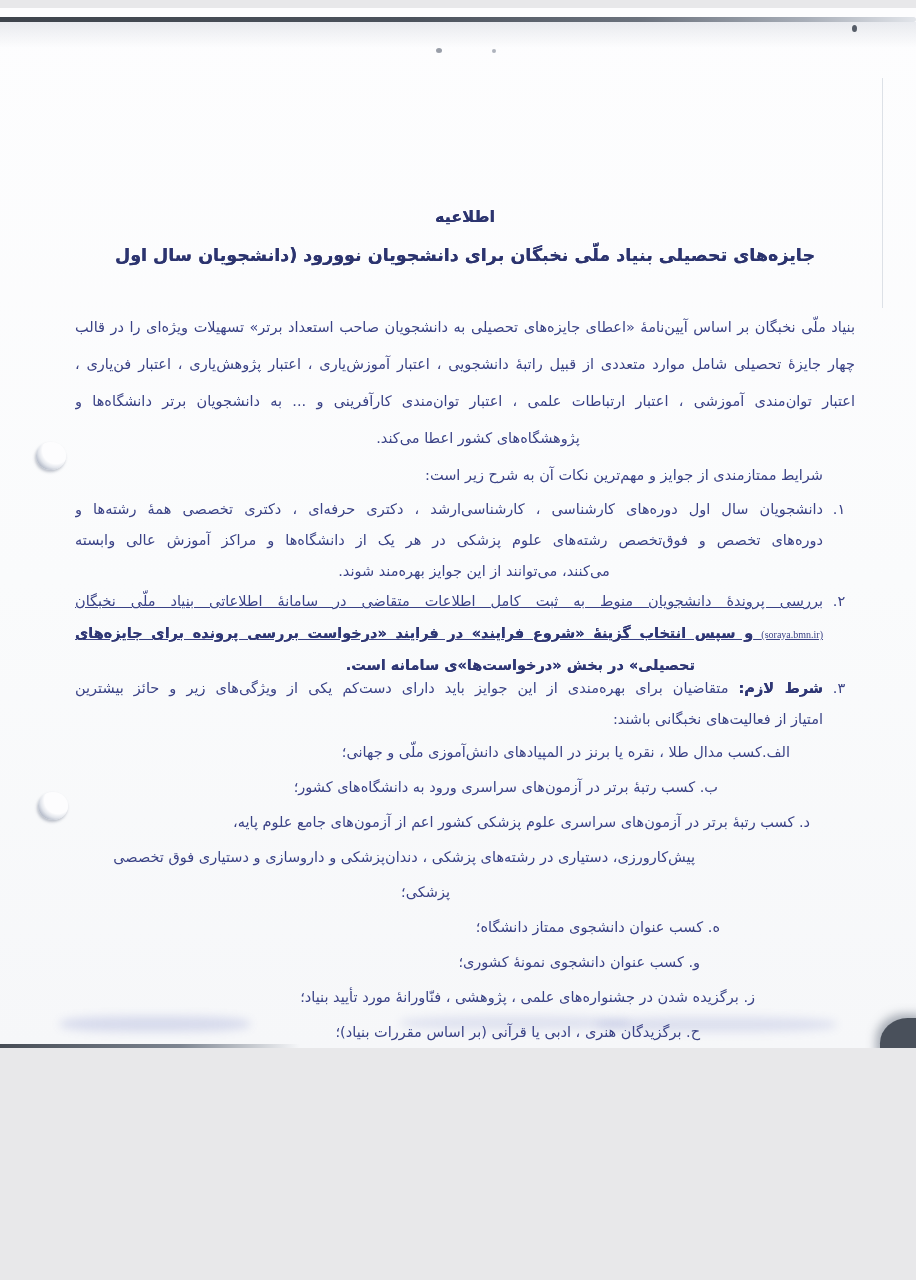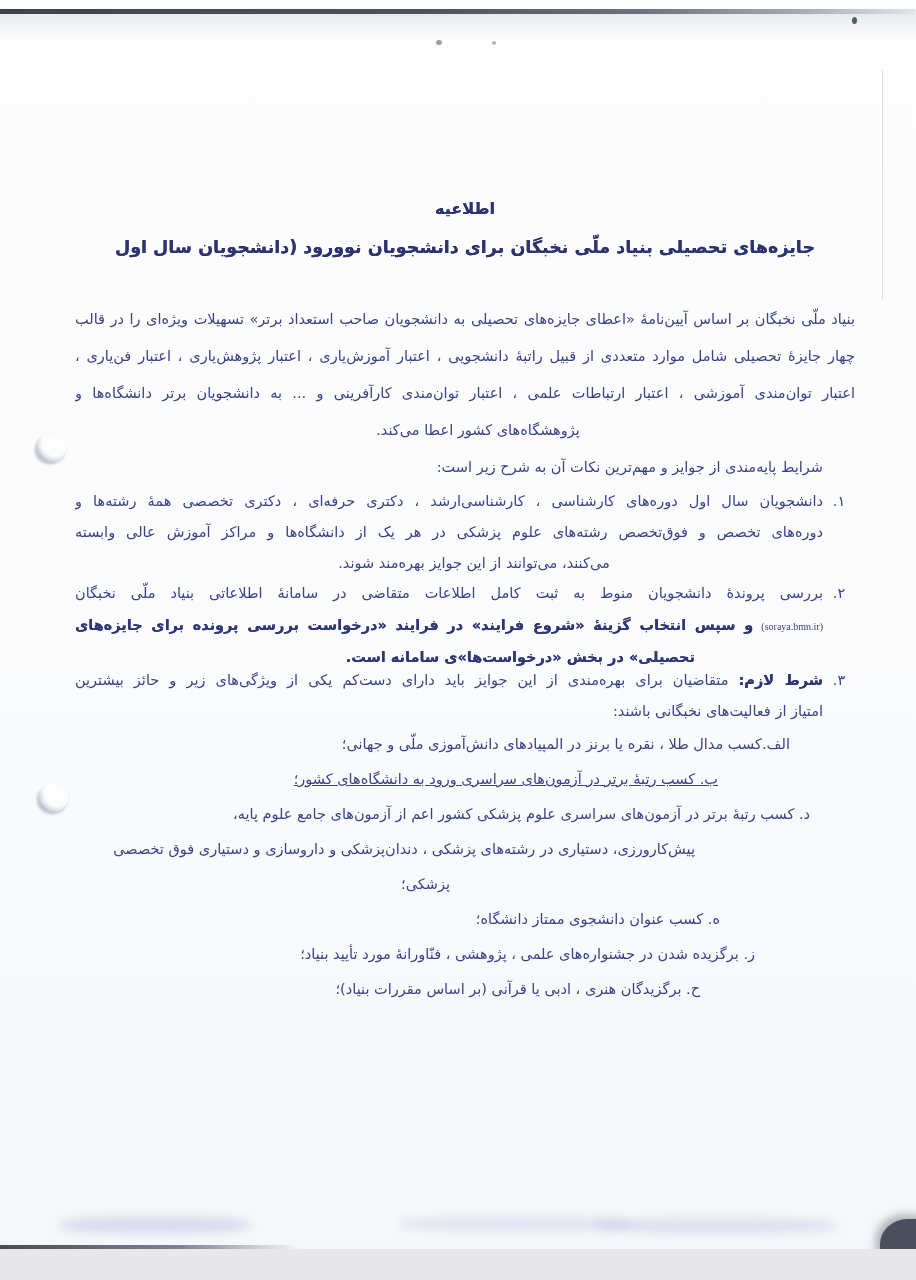--- a/index.html
+++ b/index.html
@@ -1,19 +1,19 @@
 <!DOCTYPE html>
 <html lang="fa" dir="rtl"><head>
 <meta charset="utf-8">
 <style>
   html,body{margin:0;padding:0;background:#e8e8ea;}
   .page{
     position:relative;
-    width:916px;height:1249px;
-    margin:0 auto;
+    width:916px;height:1040px;
+    margin:8px auto;
     overflow:hidden;
     background:linear-gradient(180deg,#fdfdfe 0%,#fafbfc 55%,#f6f7f9 100%);
     font-family:"DejaVu Sans","Liberation Sans",sans-serif;
     color:#3a4286;
     direction:rtl;
   }
   
   .top-edge{position:absolute;top:9px;left:0;width:100%;height:5px;
     background:linear-gradient(to right,#3e444c 0%,#4b525c 45%,#6b727d 70%,#a8aeb8 88%,#e2e5ea 100%);
     border-radius:0 3px 3px 0;}
@@ -41,21 +41,21 @@
   .para{margin-top:40px;font-size:14.5px;}
   .para .ln{height:37px;line-height:37px;}
   .just{text-align:justify;text-align-last:justify;}
   .ctr{text-align:center;}
   .leadline{height:37px;line-height:37px;font-size:14.5px;text-align:right;padding-right:32px;}
   .li{display:flex;font-size:14.5px;}
   .num{flex:none;width:32px;text-align:center;line-height:31px;}
   .lines{flex:1;min-width:0;}
   .li-1 .ln{height:31px;line-height:31px;}
   .li-2{margin-top:-2px;}
-  .li-2 .ln{height:32px;line-height:32px;}
+  .li-2 .ln{height:32px;line-height:32px;text-decoration:underline;}
   .li-2 .num{line-height:32px;}
   .li-3{margin-top:-8px;}
   .li-3 .ln{height:31px;line-height:31px;}
   .bold{font-weight:700;color:#2f3775;text-shadow:0 0 .5px currentColor;}
   .url{direction:ltr;unicode-bidi:isolate;font-family:"Liberation Serif","DejaVu Serif",serif;font-size:10px;}
   .sp{word-spacing:5px;}
   .criteria{font-size:14.5px;}
   .crit{height:35px;line-height:35px;text-align:right;overflow:hidden;}
 </style>
 </head>
@@ -83,21 +83,21 @@
 
     <div class="h1 ln">جایزه‌های تحصیلی بنیاد ملّی نخبگان برای دانشجویان نوورود (دانشجویان سال اول دوره‌های</div>
 
     <div class="para">
       <div class="ln just">بنیاد ملّی نخبگان بر اساس آیین‌نامهٔ «اعطای جایزه‌های تحصیلی به دانشجویان صاحب استعداد برتر» تسهیلات ویژه‌ای را در قالب</div>
       <div class="ln just">چهار جایزهٔ تحصیلی شامل موارد متعددی از قبیل راتبهٔ دانشجویی ، اعتبار آموزش‌یاری ، اعتبار پژوهش‌یاری ، اعتبار فن‌یاری ،</div>
       <div class="ln just">اعتبار توان‌مندی آموزشی ، اعتبار ارتباطات علمی ، اعتبار توان‌مندی کارآفرینی و ... به دانشجویان برتر دانشگاه‌ها و</div>
       <div class="ln ctr" style="padding-left:26px;">پژوهشگاه‌های کشور اعطا می‌کند.</div>
     </div>
 
-    <div class="leadline ln">شرایط پایه‌مندی از جوایز و مهم‌ترین نکات آن به شرح زیر است:</div>
+    <div class="leadline ln">شرایط ممتاز‌مندی از جوایز و مهم‌ترین نکات آن به شرح زیر است:</div>
 
     <div class="li li-1">
       <div class="num">۱.</div>
       <div class="lines">
         <div class="ln just">دانشجویان سال اول دوره‌های کارشناسی ، کارشناسی‌ارشد ، دکتری حرفه‌ای ، دکتری تخصصی همهٔ رشته‌ها و</div>
         <div class="ln just">دوره‌های تخصص و فوق‌تخصص رشته‌های علوم پزشکی در هر یک از دانشگاه‌ها و مراکز آموزش عالی وابسته</div>
         <div class="ln ctr" style="padding-left:50px;">می‌کنند، می‌توانند از این جوایز بهره‌مند شوند.</div>
       </div>
     </div>
 
@@ -115,23 +115,24 @@
     <div class="li li-3">
       <div class="num">۳.</div>
       <div class="lines">
         <div class="ln just"><span class="bold">شرط لازم:</span> <span>متقاضیان برای بهره‌مندی از این جوایز باید دارای دست‌کم یکی از ویژگی‌های زیر و حائز بیشترین</span></div>
         <div class="ln" style="text-align:right;">امتیاز از فعالیت‌های نخبگانی باشند:</div>
       </div>
     </div>
 
     <div class="criteria">
       <div class="crit" style="margin-left:0;padding-left:0;margin-right:0;padding-right:65px;">الف.کسب مدال طلا ، نقره یا برنز در المپیادهای دانش‌آموزی ملّی و جهانی؛</div>
-      <div class="crit" style="padding-right:137px;text-decoration:underline;">ب. کسب رتبهٔ برتر در آزمون‌های سراسری ورود به دانشگاه‌های کشور؛</div>
+      <div class="crit" style="padding-right:137px;">ب. کسب رتبهٔ برتر در آزمون‌های سراسری ورود به دانشگاه‌های کشور؛</div>
       <div class="crit" style="padding-right:45px;">د. کسب رتبهٔ برتر در آزمون‌های سراسری علوم پزشکی کشور اعم از آزمون‌های جامع علوم پایه،</div>
       <div class="crit" style="padding-right:160px;">پیش‌کارورزی، دستیاری در رشته‌های پزشکی ، دندان‌پزشکی و داروسازی و دستیاری فوق تخصصی</div>
       <div class="crit" style="padding-right:405px;">پزشکی؛</div>
       <div class="crit" style="padding-right:135px;">ه. کسب عنوان دانشجوی ممتاز دانشگاه؛</div>
+      <div class="crit" style="padding-right:155px;">و. کسب عنوان دانشجوی نمونهٔ کشوری؛</div>
       <div class="crit" style="padding-right:100px;">ز. برگزیده شدن در جشنواره‌های علمی ، پژوهشی ، فنّاورانهٔ مورد تأیید بنیاد؛</div>
       <div class="crit" style="padding-right:155px;">ح. برگزیدگان هنری ، ادبی یا قرآنی (بر اساس مقررات بنیاد)؛</div>
     </div>
 
   </div>
 </div>
 
 </body></html>

